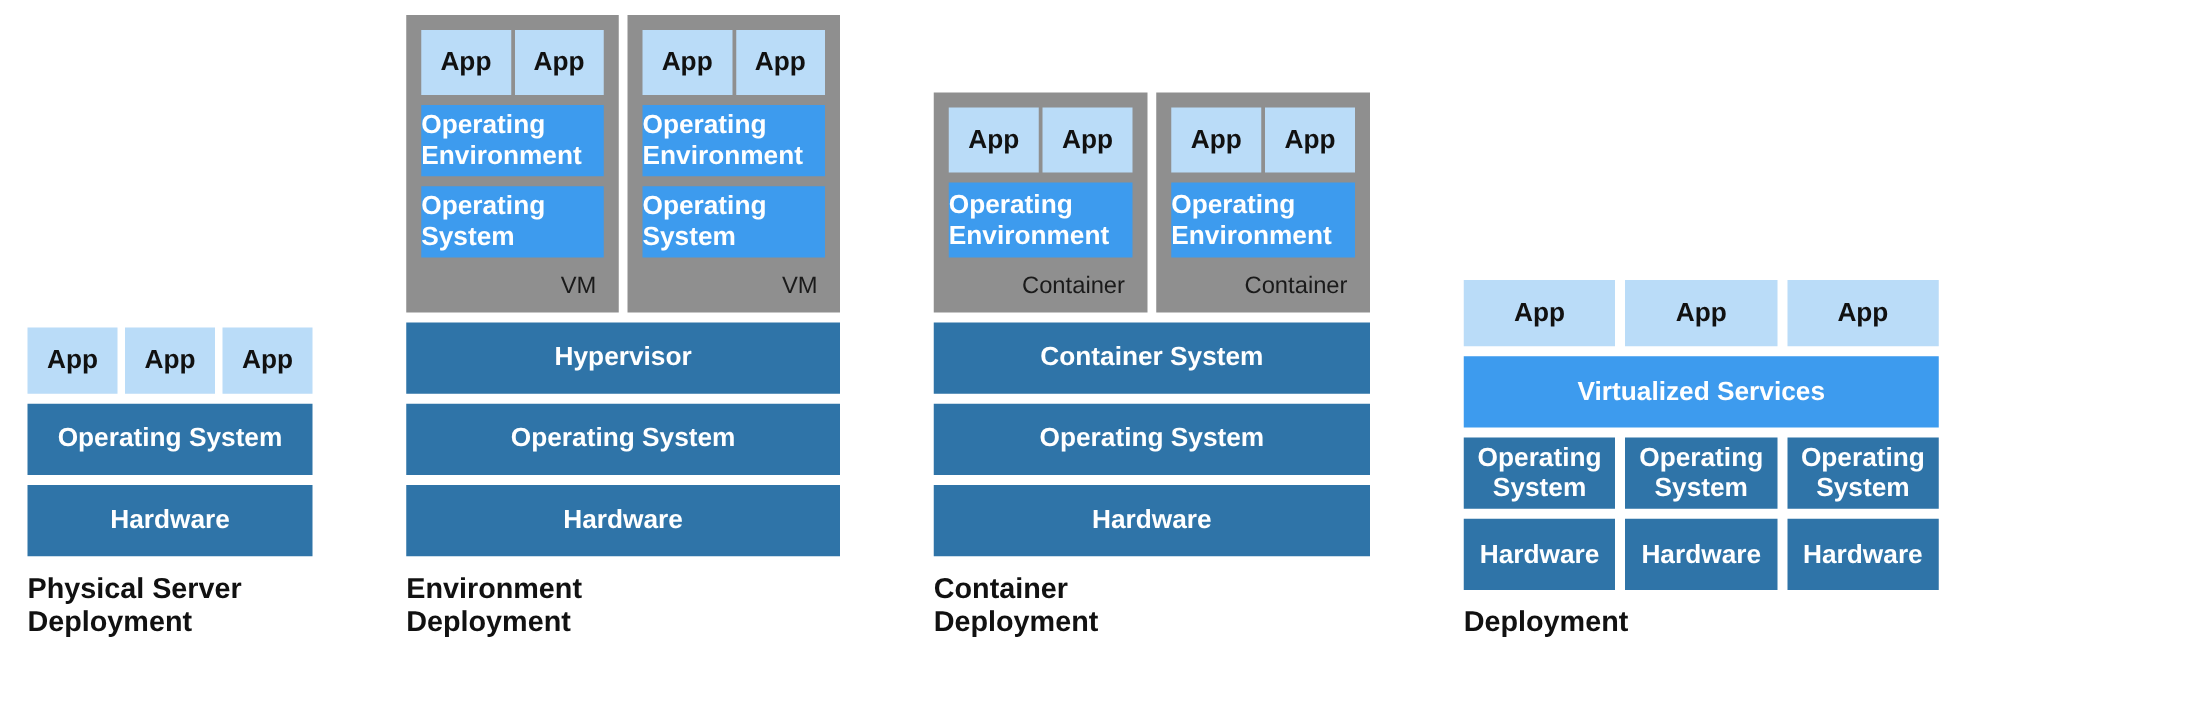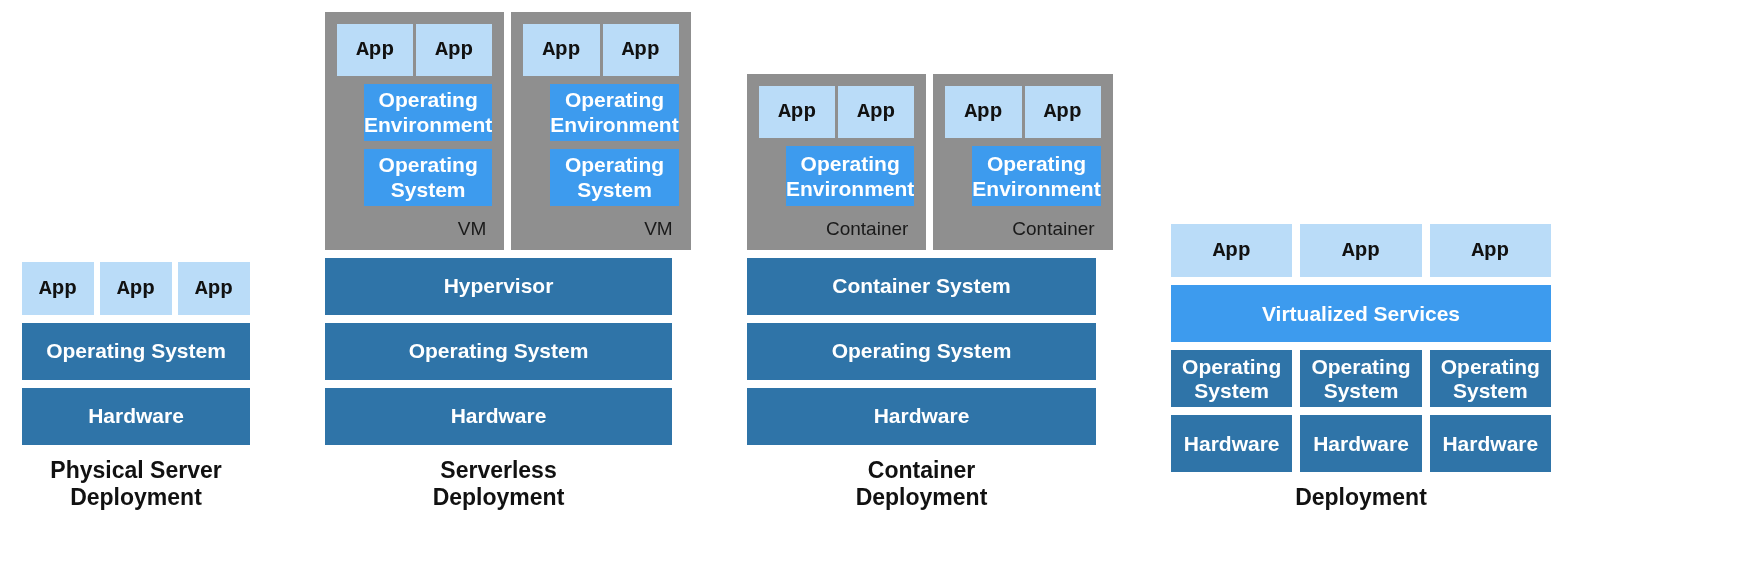--- a/index.html
+++ b/index.html
@@ -18,21 +18,21 @@
     padding: 0 0 62px 22px;
   }
   .col { display: flex; flex-direction: column; }
   .col-physical   { width: 228px; }
   .col-virtualized{ width: 347px; }
   .col-container  { width: 349px; }
   .col-serverless { width: 380px; }
 
   .stack { display: flex; flex-direction: column; gap: 8px; }
 
-  .apps-row { display: flex; gap: 6px; font-family: Liberation Mono, monospace; }
+  .apps-row { display: flex; gap: 6px; }
   .app {
     flex: 1;
     height: 53px;
     background: #BADCF8;
     color: #111111;
     font-weight: bold;
     font-size: 21px;
     display: flex;
     align-items: center;
     justify-content: center;
@@ -66,22 +66,20 @@
   .brightbox {
     height: 57px;
     background: #3D9BEE;
     color: #ffffff;
     font-weight: bold;
     font-size: 21px;
     line-height: 1.2;
     display: flex;
     align-items: center;
     justify-content: center;
-    text-align: center;
-    margin-left: 27px;
   }
   .brightbox.tall { height: 60px; }
 
   .group-label {
     height: 30px;
     display: flex;
     align-items: center;
     justify-content: flex-end;
     padding-right: 6px;
     color: #1a1a1a;
@@ -97,21 +95,20 @@
     display: flex;
     align-items: center;
     justify-content: center;
   }
 
   .boxes-row { display: flex; gap: 8px; }
   .boxes-row .layer { flex: 1; }
 
   .caption {
     margin-top: 12px;
-    text-align: center;
     font-weight: bold;
     font-size: 23px;
     line-height: 1.2;
     color: #111111;
   }
 </style>
 </head>
 <body>
 
 <div class="diagram">
@@ -152,21 +149,21 @@
           <div class="brightbox">Operating Environment</div>
           <div class="brightbox">Operating System</div>
           <div class="group-label">VM</div>
         </div>
       </div>
       <div class="layer">Hypervisor</div>
       <div class="layer">Operating System</div>
       <div class="layer">Hardware</div>
     </div>
     <div class="caption">
-      <div>Serverless</div>
+      <div>Environment</div>
       <div>Deployment</div>
     </div>
   </div>
 
   <div class="col col-container">
     <div class="stack">
       <div class="groups-row">
         <div class="group">
           <div class="apps-row">
             <div class="app">App</div>

